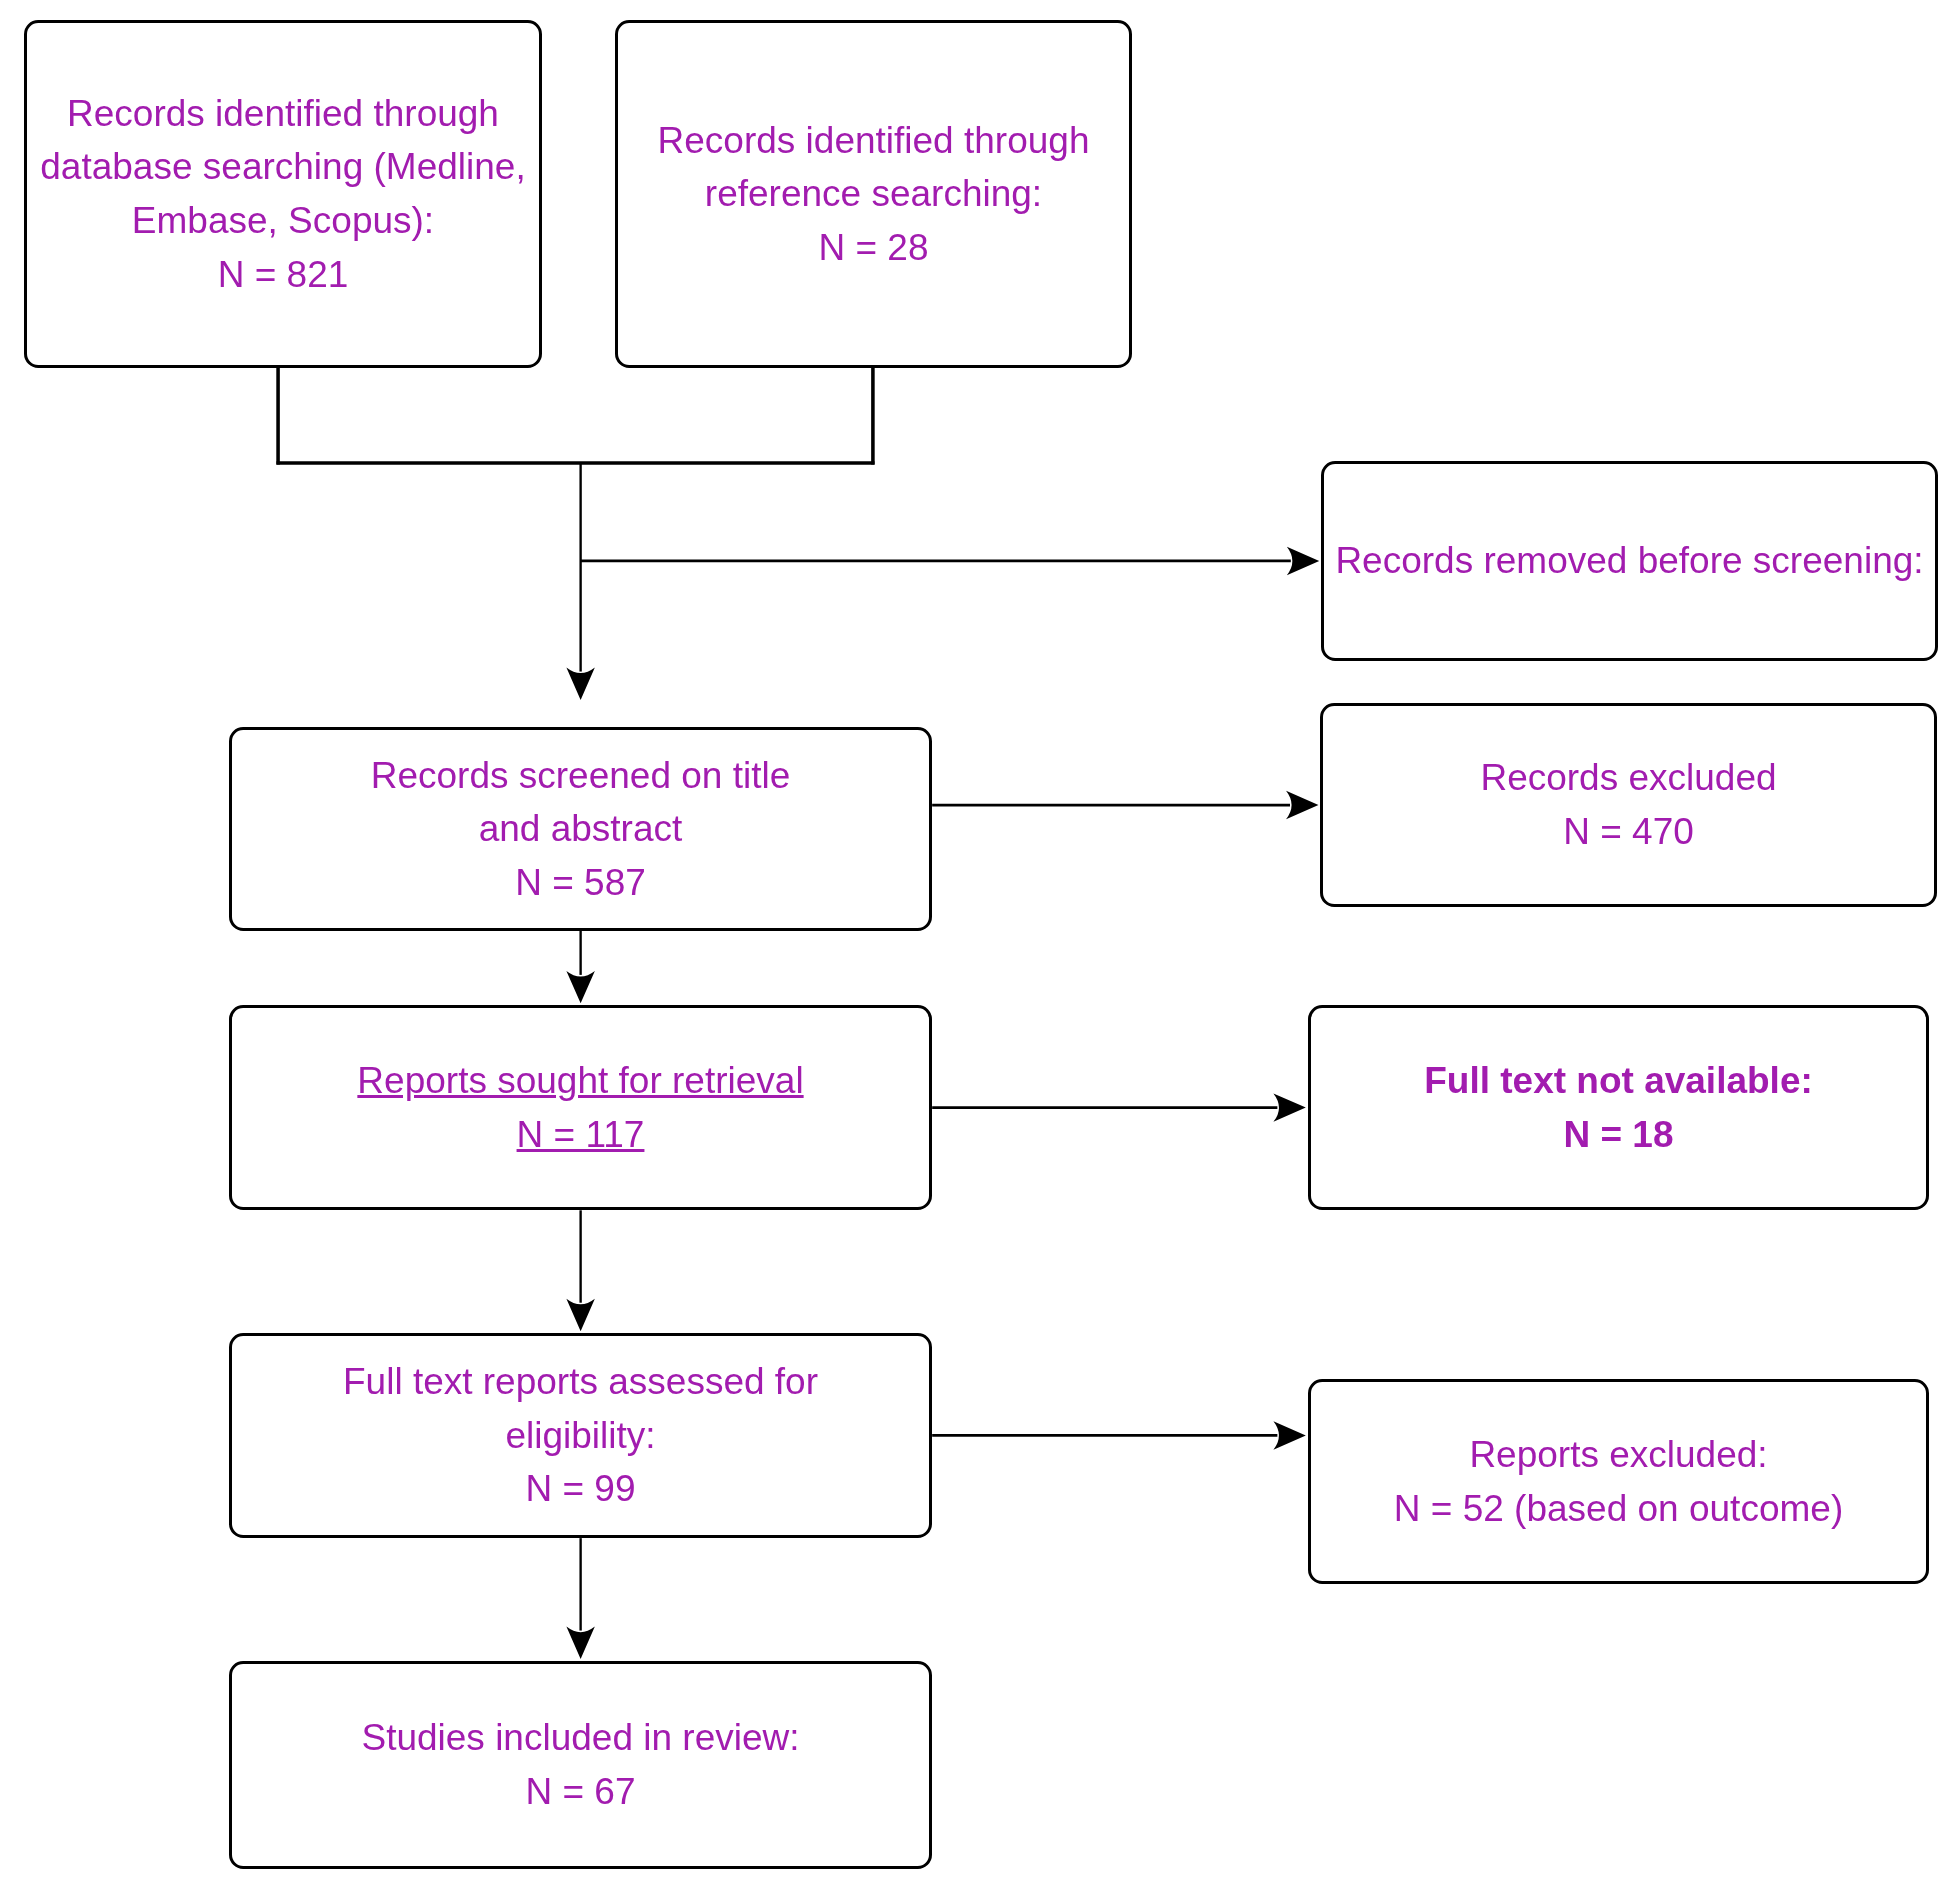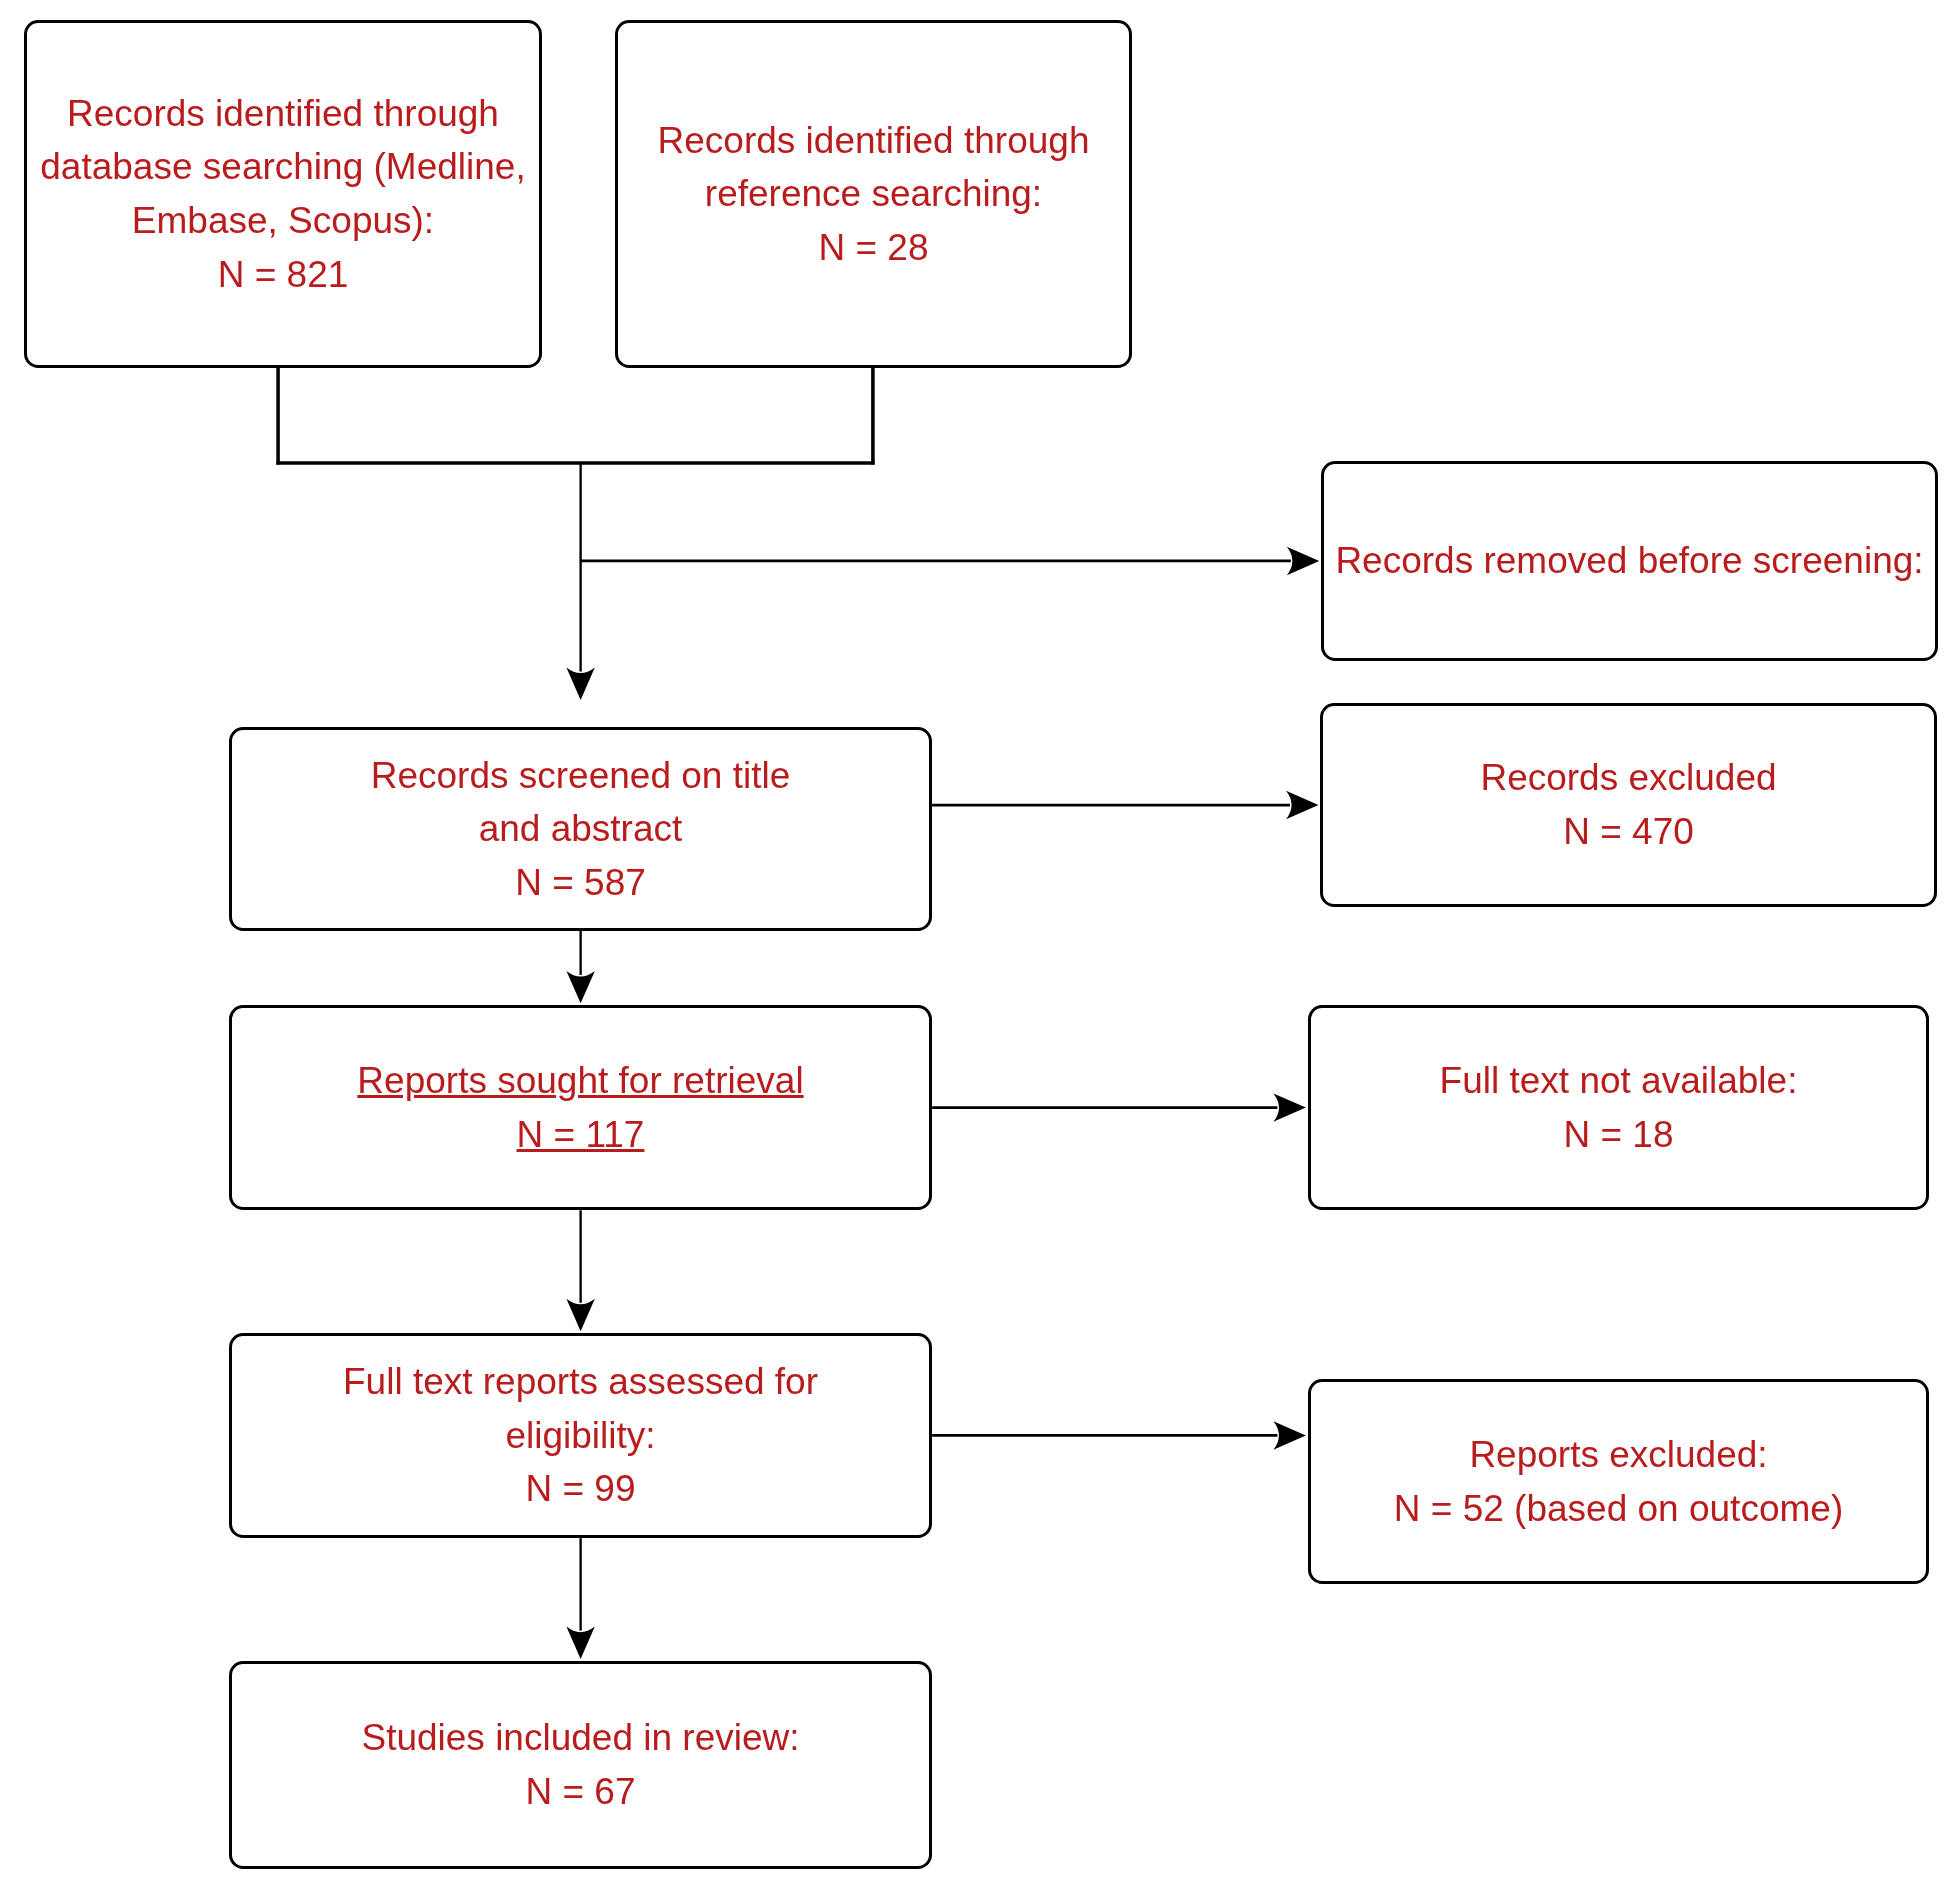--- a/index.html
+++ b/index.html
@@ -7,21 +7,21 @@
     margin: 0;
     padding: 0;
     background: #ffffff;
   }
   .canvas {
     position: relative;
     width: 1952px;
     height: 1900px;
     background: #ffffff;
     font-family: "Liberation Sans", sans-serif;
-    color: #b91c1c;
+    color: #a21caf;
     overflow: hidden;
   }
   .connectors {
     position: absolute;
     left: 0;
     top: 0;
     pointer-events: none;
   }
   .box {
     position: absolute;
@@ -42,21 +42,21 @@
     white-space: pre;
     display: block;
   }
   
   #box-identified-database { left: 24px;   top: 20px;   width: 518px; height: 348px; }
   #box-identified-reference{ left: 615px;  top: 20px;   width: 517px; height: 348px; }
   #box-removed             { left: 1321px; top: 461px;  width: 617px; height: 200px; }
   #box-screened            { left: 229px;  top: 703px;  width: 703px; height: 204px; margin-top: 24px; }
   #box-records-excluded    { left: 1320px; top: 703px;  width: 617px; height: 204px; }
   #box-sought              { left: 229px;  top: 1005px; width: 703px; height: 205px; text-decoration: underline; }
-  #box-not-available       { left: 1308px; top: 1005px; width: 621px; height: 205px; }
+  #box-not-available       { left: 1308px; top: 1005px; width: 621px; height: 205px; font-weight: bold; }
   #box-assessed            { left: 229px;  top: 1333px; width: 703px; height: 205px; }
   #box-reports-excluded    { left: 1308px; top: 1379px; width: 621px; height: 205px; }
   #box-included            { left: 229px;  top: 1661px; width: 703px; height: 208px; text-align: center; }
 </style>
 </head>
 <body>
 
 <div class="canvas">
 
   <svg class="connectors" width="1952" height="1900" viewBox="0 0 2471 2405" aria-hidden="true">

